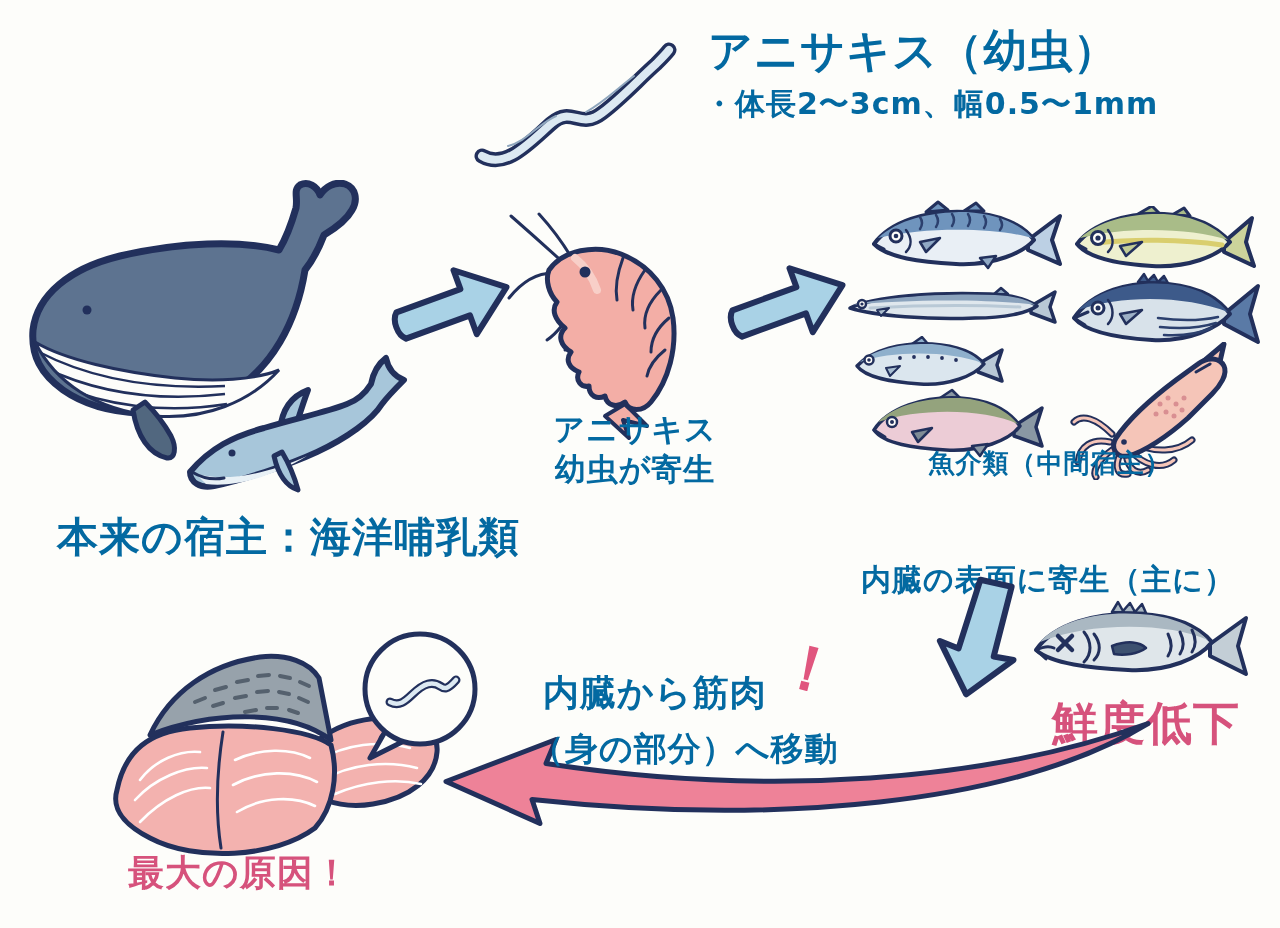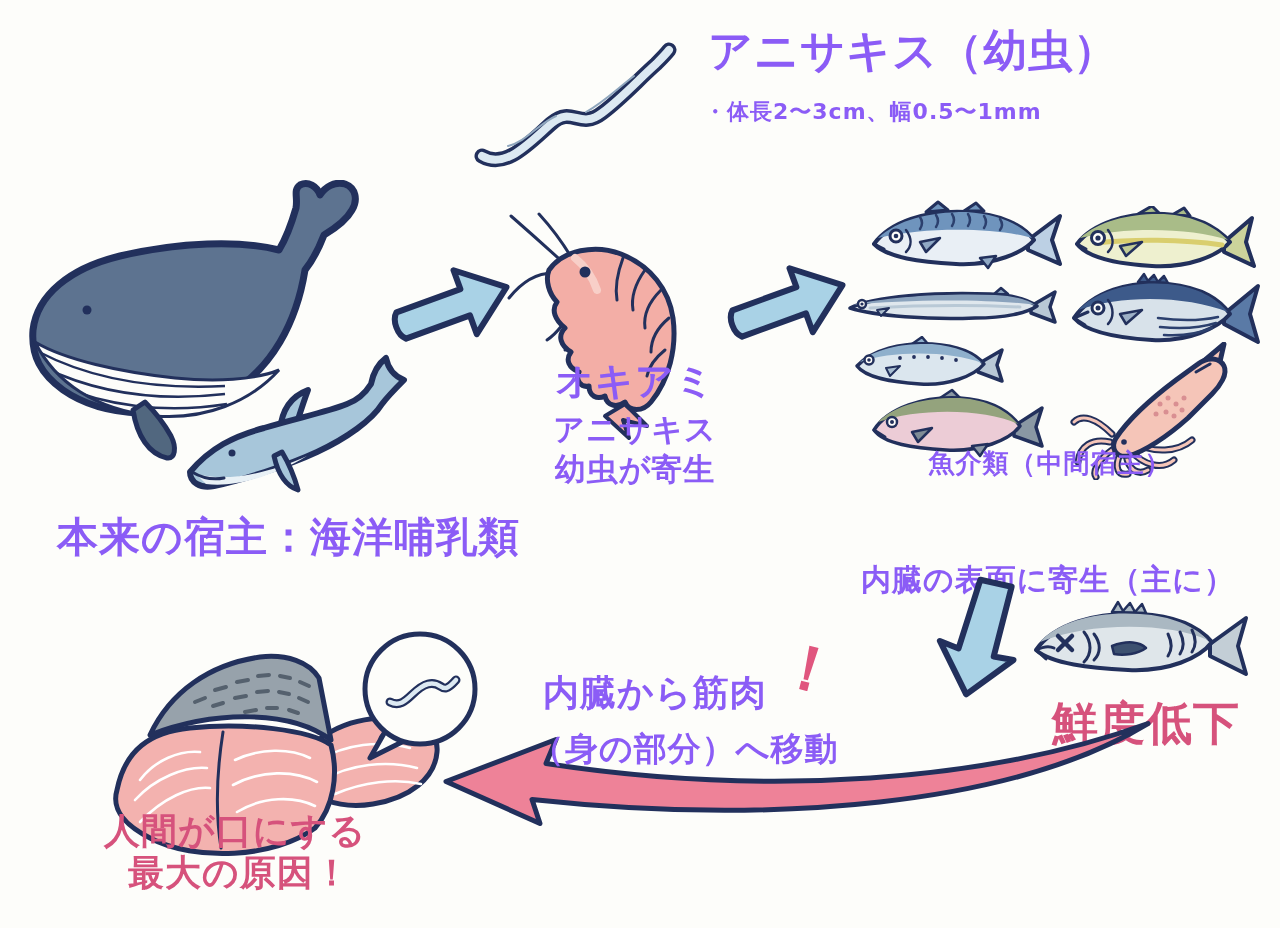--- a/index.html
+++ b/index.html
@@ -3,38 +3,38 @@
 <meta charset="utf-8">
 <style>
   html,body{margin:0;padding:0;background:#ffffff;}
   .canvas{
     position:relative;width:1280px;height:928px;overflow:hidden;
     background:#fdfdfa;
     font-family:"DejaVu Sans",sans-serif;
   }
   .abs{position:absolute;}
   .t{line-height:1.05;font-weight:bold;letter-spacing:1px;white-space:nowrap;}
-  .navy{color:#8b5cf6;}
+  .navy{color:#0369a1;}
   .pink{color:#d6527c;}
   .ctr{text-align:center;}
   svg{display:block;}
 </style>
 </head>
 <body>
 
 <div class="canvas">
 
   <svg class="abs" style="left:468px;top:20px;" width="215" height="155" viewBox="0 0 215 155">
     <path d="M14,136 C38,150 62,122 84,103 C104,86 112,110 134,93 C154,78 170,60 188,44 C194,38 198,34 201,30" fill="none" stroke="#22305c" stroke-width="15" stroke-linecap="round"></path>
     <path d="M14,136 C38,150 62,122 84,103 C104,86 112,110 134,93 C154,78 170,60 188,44 C194,38 198,34 201,30" fill="none" stroke="#dce9f2" stroke-width="8" stroke-linecap="round"></path>
     <path d="M40,126 C58,122 70,104 88,96 M118,92 C136,82 150,68 166,56" fill="none" stroke="#8fa6bd" stroke-width="2" stroke-linecap="round"></path>
   </svg>
 
   <div class="abs t navy" style="left:708px;top:28px;font-size:44px;">アニサキス（幼虫）</div>
-  <div class="abs t navy" style="left:704px;top:100px;font-size:22px;">・体長2〜3cm、幅0.5〜1mm</div>
+  <div class="abs t navy" style="left:704px;top:88px;font-size:30px;">・体長2〜3cm、幅0.5〜1mm</div>
 
   <svg class="abs" style="left:25px;top:180px;" width="420" height="300" viewBox="0 0 420 300">
     <defs>
       <clipPath id="bellyClip">
         <path d="M10,162 C30,202 70,230 130,236 C180,240 225,222 254,190 C230,200 190,202 150,198 C95,192 40,180 10,162 Z"></path>
       </clipPath>
     </defs>
     <path d="M8,150 C12,115 45,88 95,76 C155,62 215,60 254,70 C263,55 267,42 271,28 C273,17 268,10 275,5 C283,1 292,6 295,15 C300,7 310,1 320,4 C331,8 333,20 327,30 C321,41 309,49 299,55 C294,68 288,80 280,90 C272,140 248,190 200,216 C150,242 78,238 38,210 C16,194 6,176 8,150 Z" fill="#5d7390" stroke="#22305c" stroke-width="7" stroke-linejoin="round"></path>
     <path d="M10,162 C30,202 70,230 130,236 C180,240 225,222 254,190 C230,200 190,202 150,198 C95,192 40,180 10,162 Z" fill="#fdfdfa" stroke="#22305c" stroke-width="3"></path>
     <g clip-path="url(#bellyClip)" stroke="#22305c" stroke-width="2.5" fill="none">
@@ -83,21 +83,20 @@
     <g fill="none" stroke="#22305c" stroke-width="3" stroke-linecap="round">
       <path d="M118,50 C112,66 110,80 112,92"></path>
       <path d="M140,62 C130,76 126,90 128,102"></path>
       <path d="M156,82 C144,94 138,106 140,120"></path>
       <path d="M164,110 C152,120 146,132 146,144"></path>
       <path d="M160,142 C150,150 144,158 142,168"></path>
     </g>
     <circle cx="80" cy="64" r="5.5" fill="#22305c"></circle>
   </svg>
 
-  <div class="abs t navy ctr" style="left:510px;top:362px;width:250px;font-size:38px;">オキアミ</div>
   <div class="abs t navy ctr" style="left:510px;top:413px;width:250px;font-size:31px;">アニサキス</div>
   <div class="abs t navy ctr" style="left:510px;top:453px;width:250px;font-size:31px;">幼虫が寄生</div>
 
   <svg class="abs" style="left:722px;top:258px;" width="132" height="95" viewBox="0 0 132 95">
     <g transform="rotate(-20 66 47)">
       <path d="M12,33 L80,33 L80,13 L124,47 L80,81 L80,61 L12,61 C5,55 5,39 12,33 Z" fill="#a9d2e6" stroke="#22305c" stroke-width="6" stroke-linejoin="round"></path>
     </g>
   </svg>
 
   <svg class="abs" style="left:868px;top:200px;" width="195" height="80" viewBox="0 0 195 80">
@@ -307,16 +306,15 @@
     </g>
   </svg>
 
   <svg class="abs" style="left:352px;top:626px;" width="140" height="140" viewBox="0 0 140 140">
     <path d="M34,104 L18,132 L54,114 Z" fill="#fdfdfa" stroke="#22305c" stroke-width="5" stroke-linejoin="round"></path>
     <circle cx="68" cy="63" r="55" fill="#fdfdfa" stroke="#22305c" stroke-width="5"></circle>
     <path d="M38,76 C54,84 60,62 76,58 C92,54 88,72 104,54" fill="none" stroke="#22305c" stroke-width="9" stroke-linecap="round"></path>
     <path d="M38,76 C54,84 60,62 76,58 C92,54 88,72 104,54" fill="none" stroke="#dce9f2" stroke-width="4.5" stroke-linecap="round"></path>
   </svg>
 
-  <div class="abs t pink" style="left:104px;top:812px;font-size:36px;">人間が口にする</div>
   <div class="abs t pink" style="left:128px;top:854px;font-size:36px;">最大の原因！</div>
 
 </div>
 
 </body></html>

